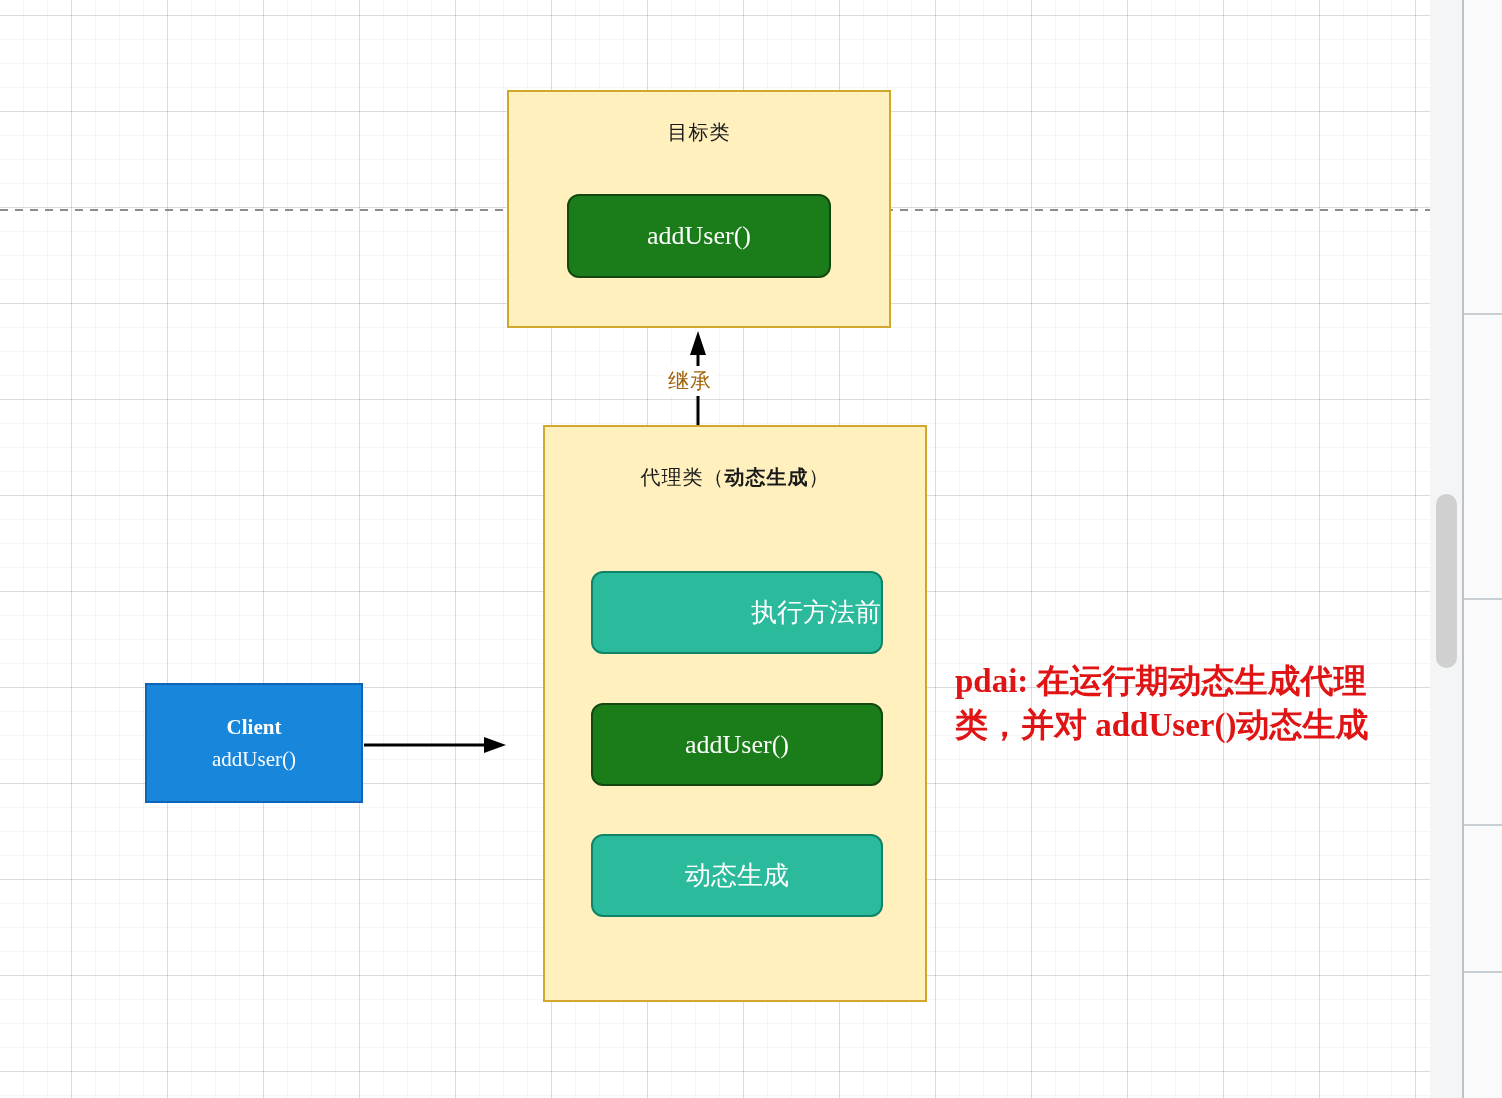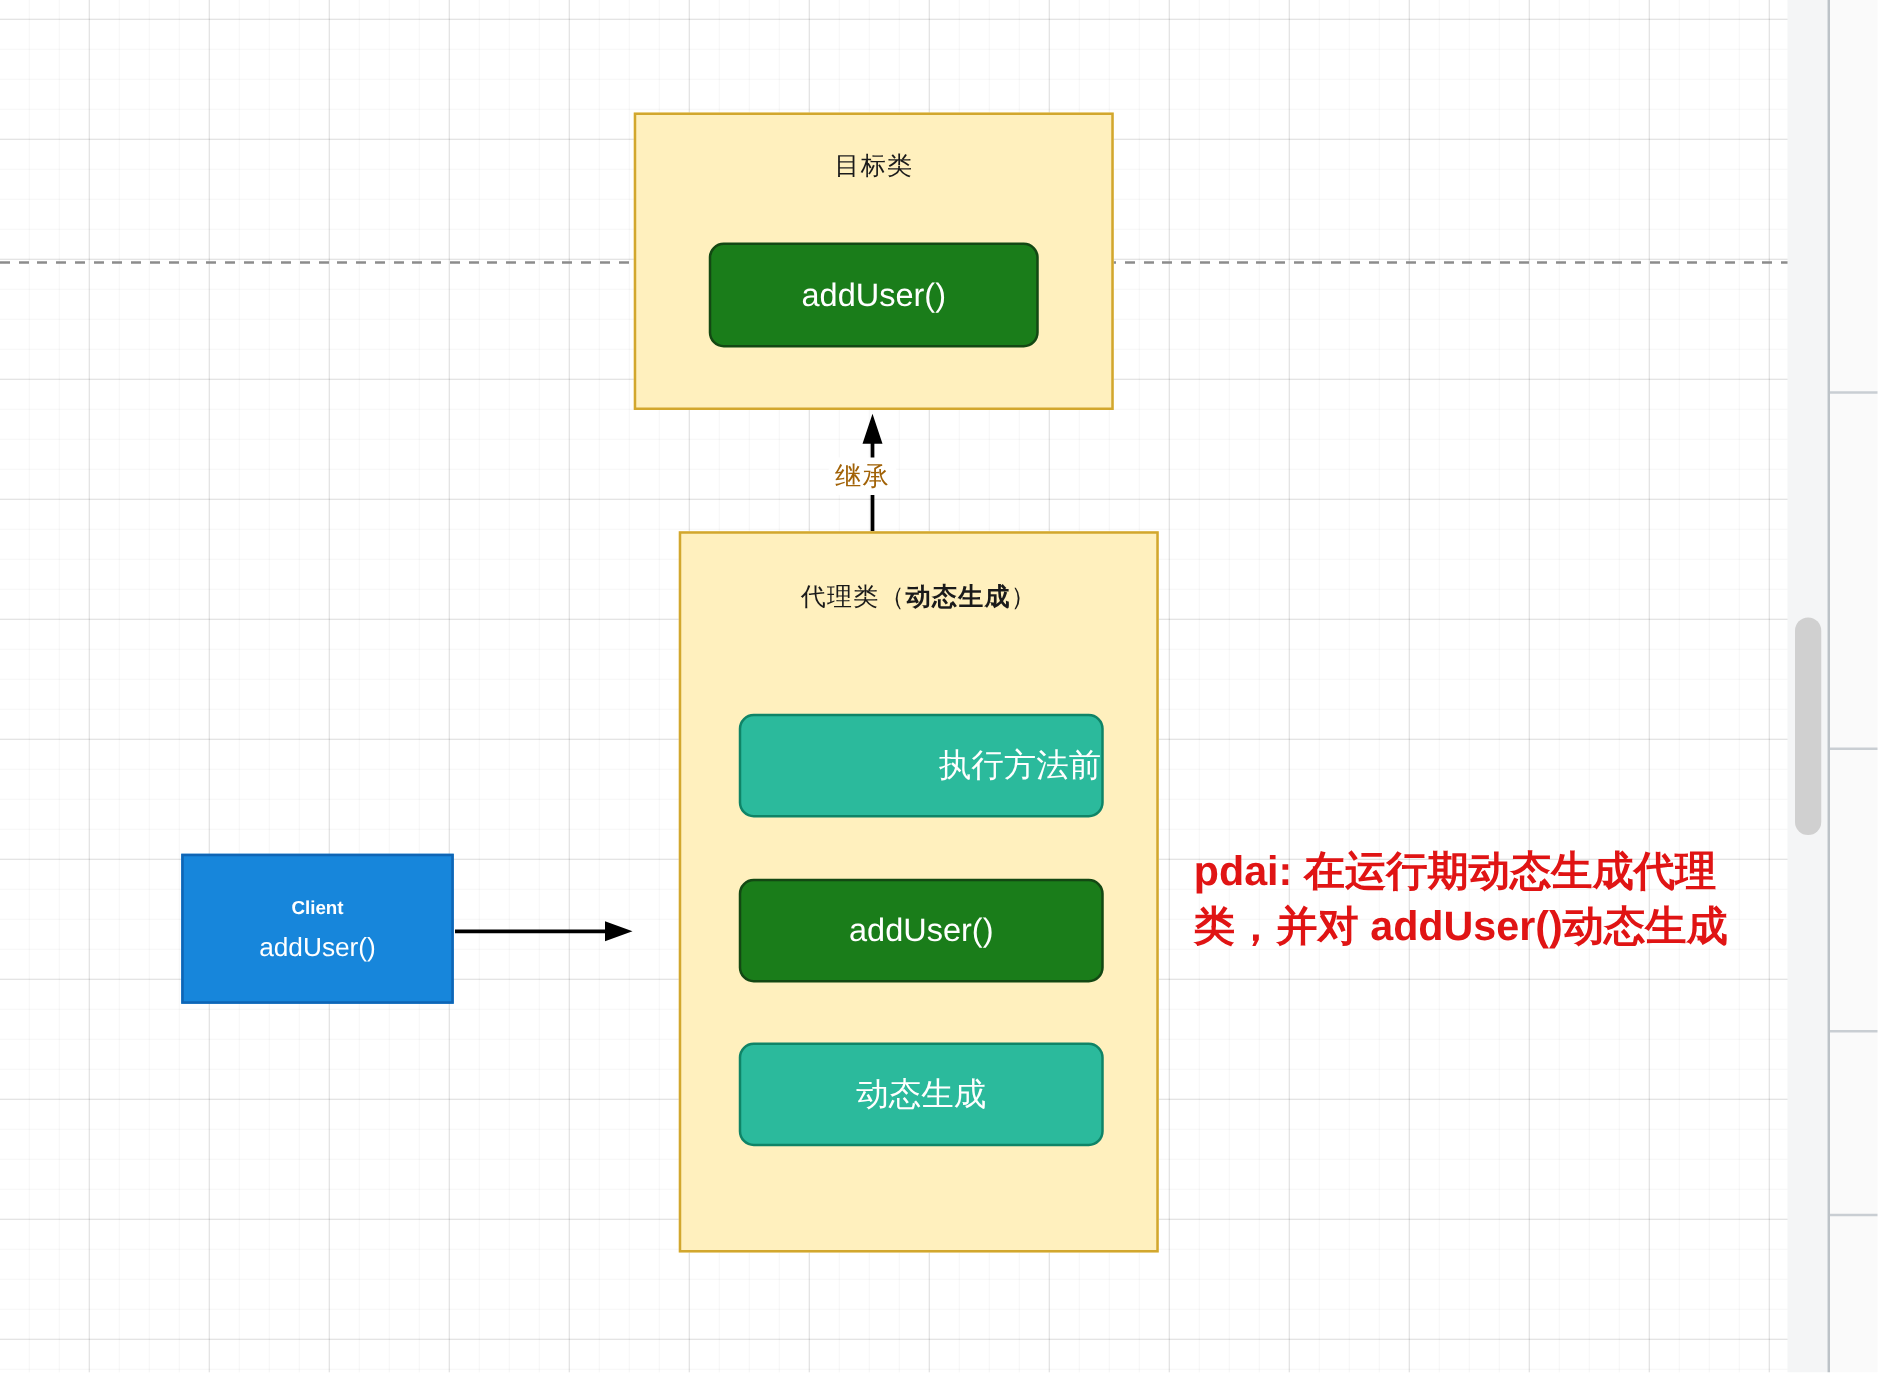--- a/index.html
+++ b/index.html
@@ -4,21 +4,21 @@
 <style>
   html, body {
     margin: 0;
     padding: 0;
     width: 1502px;
     height: 1098px;
     overflow: hidden;
     font-family: "Liberation Sans", sans-serif;
     background: #ffffff;
   }
-  .stage { position: relative; width: 1502px; height: 962px; }
+  .stage { position: relative; width: 1502px; height: 962px; font-family: Liberation Serif, serif; }
 
   
   .canvas {
     position: absolute; left: 0; top: 0; width: 1431px; height: 1098px;
     background-color: #ffffff;
     background-image:
       linear-gradient(to right, rgba(0,0,0,0.11) 1px, transparent 1px),
       linear-gradient(to bottom, rgba(0,0,0,0.11) 1px, transparent 1px),
       linear-gradient(to right, rgba(0,0,0,0.035) 1px, transparent 1px),
       linear-gradient(to bottom, rgba(0,0,0,0.035) 1px, transparent 1px);
@@ -75,28 +75,28 @@
   }
 
   .client-box {
     position: absolute; left: 145px; top: 683px; width: 218px; height: 120px;
     box-sizing: border-box; z-index: 3;
     background: var(--client-blue-fill, #1786DB);
     border: 2px solid var(--client-blue-border, #0F65B5);
     display: flex; flex-direction: column; align-items: center; justify-content: center;
     color: #ffffff; line-height: 32px;
   }
-  .client-name { font-size: 15px; font-weight: bold; }
+  .client-name { font-size: 21px; font-weight: bold; }
   .client-method { font-size: 21px; }
 
   
   .note {
     position: absolute; left: 955px; top: 659px; z-index: 6;
     color: var(--annotation-color, #E01414);
-    font-size: 33px; font-weight: bold; line-height: 44px; white-space: nowrap; margin-top: 16px;
+    font-size: 33px; font-weight: bold; line-height: 44px; white-space: nowrap;
   }
 
   
   .scroll-gutter {
     position: absolute; left: 1430px; top: 0; width: 32px; height: 1098px;
     background: #F4F5F6; z-index: 5;
   }
   .scroll-thumb {
     position: absolute; left: 6px; top: 494px; width: 21px; height: 174px;
     border-radius: 11px; background: #D0D0D0;

